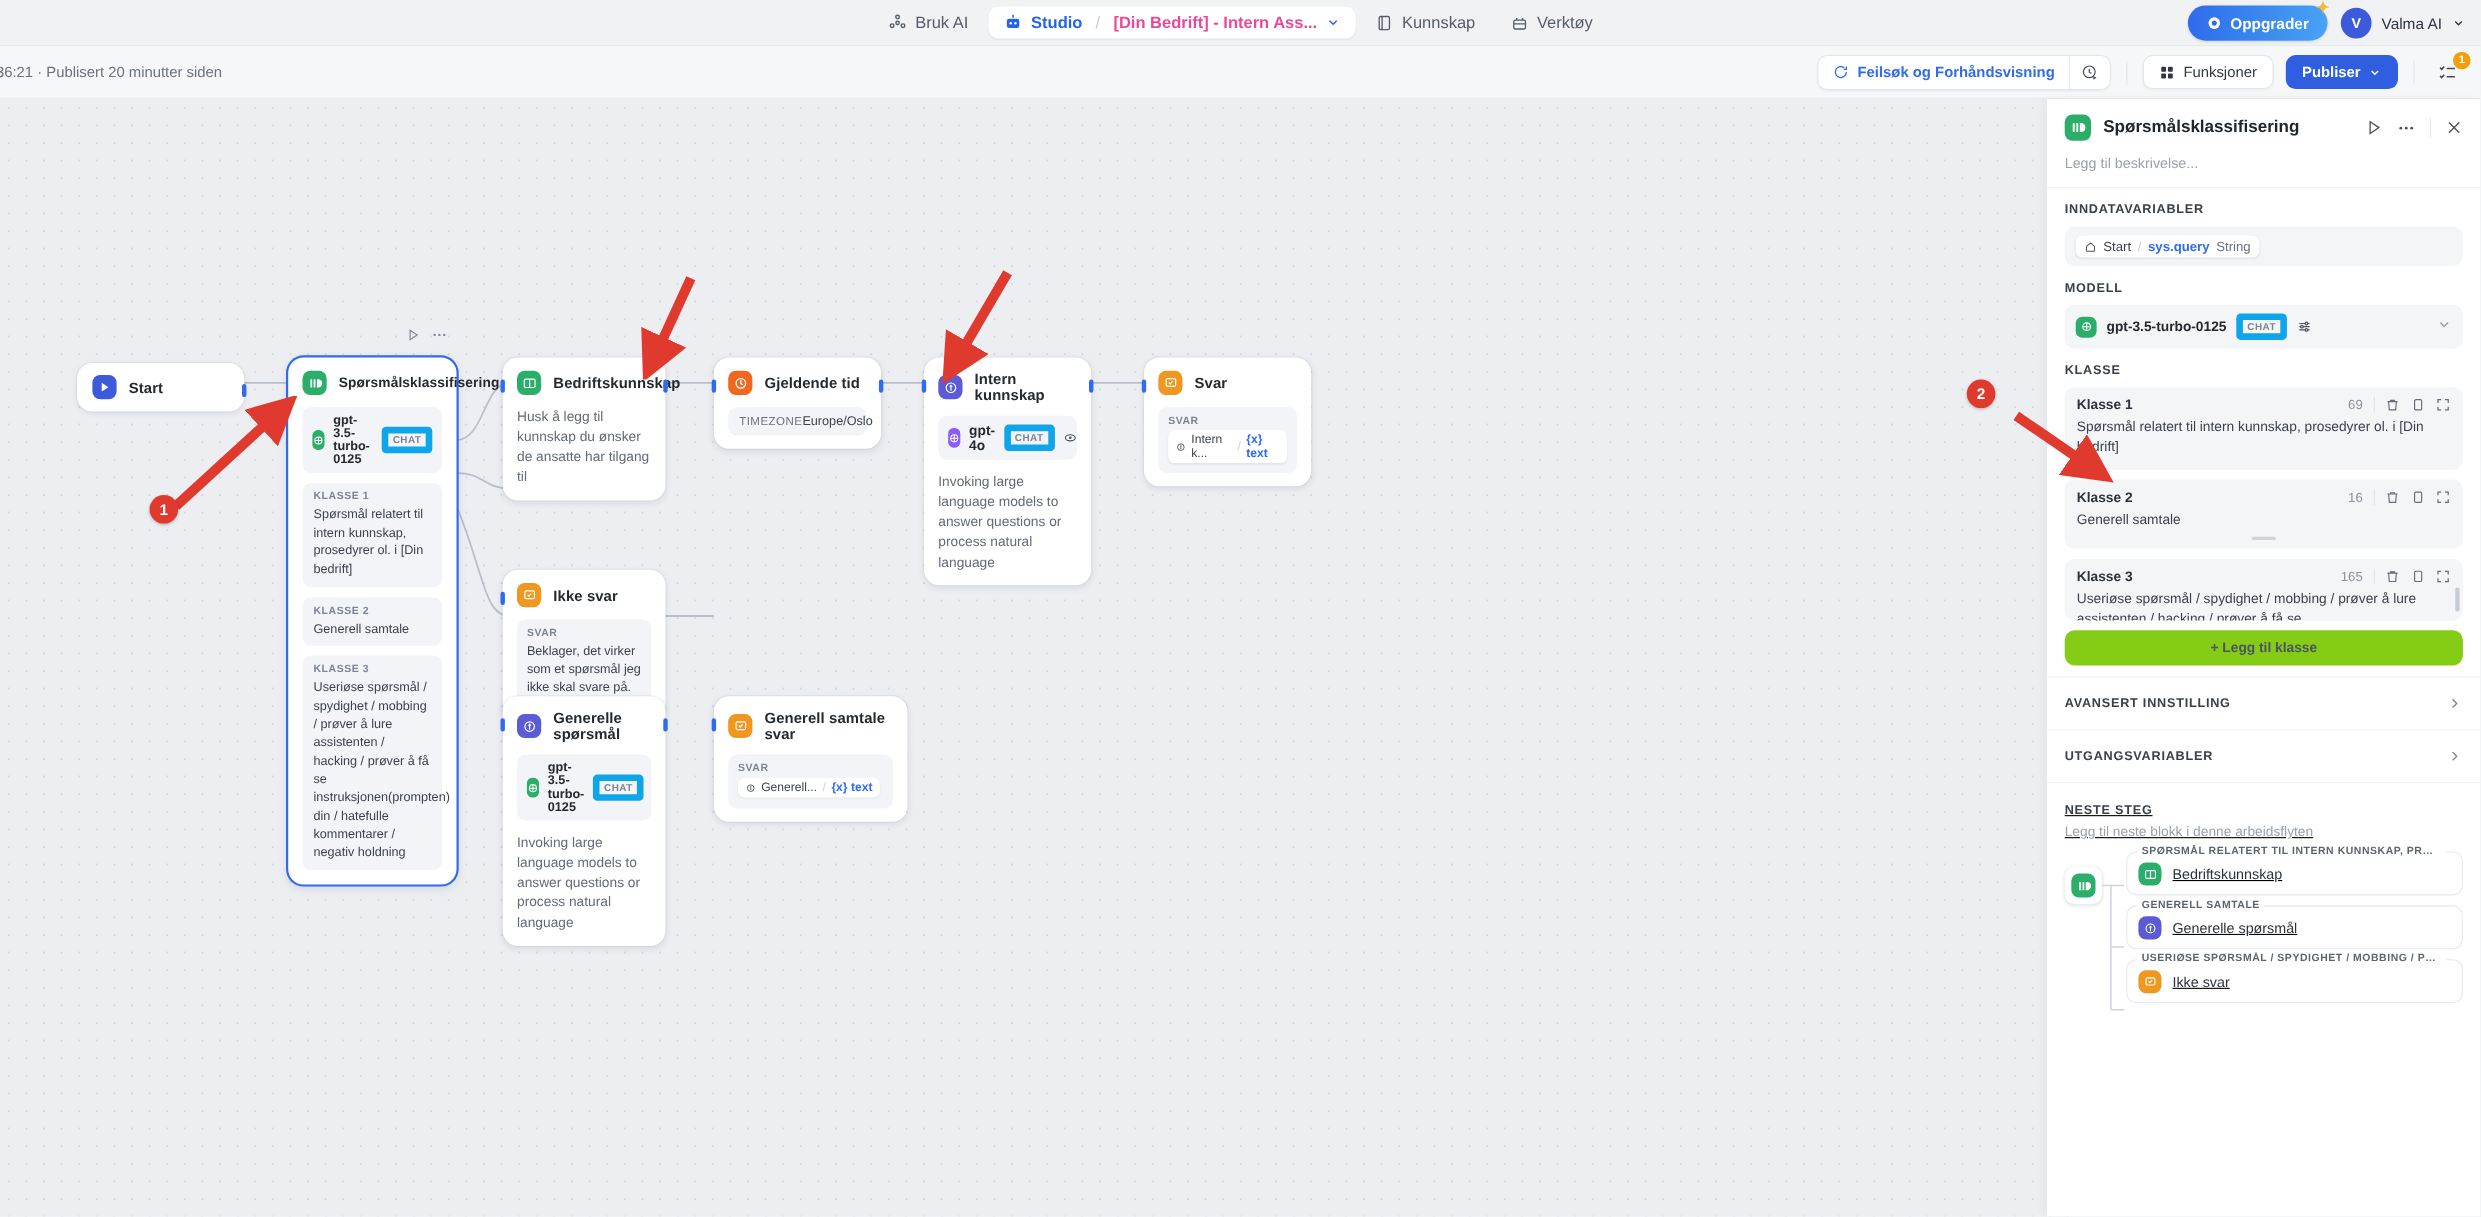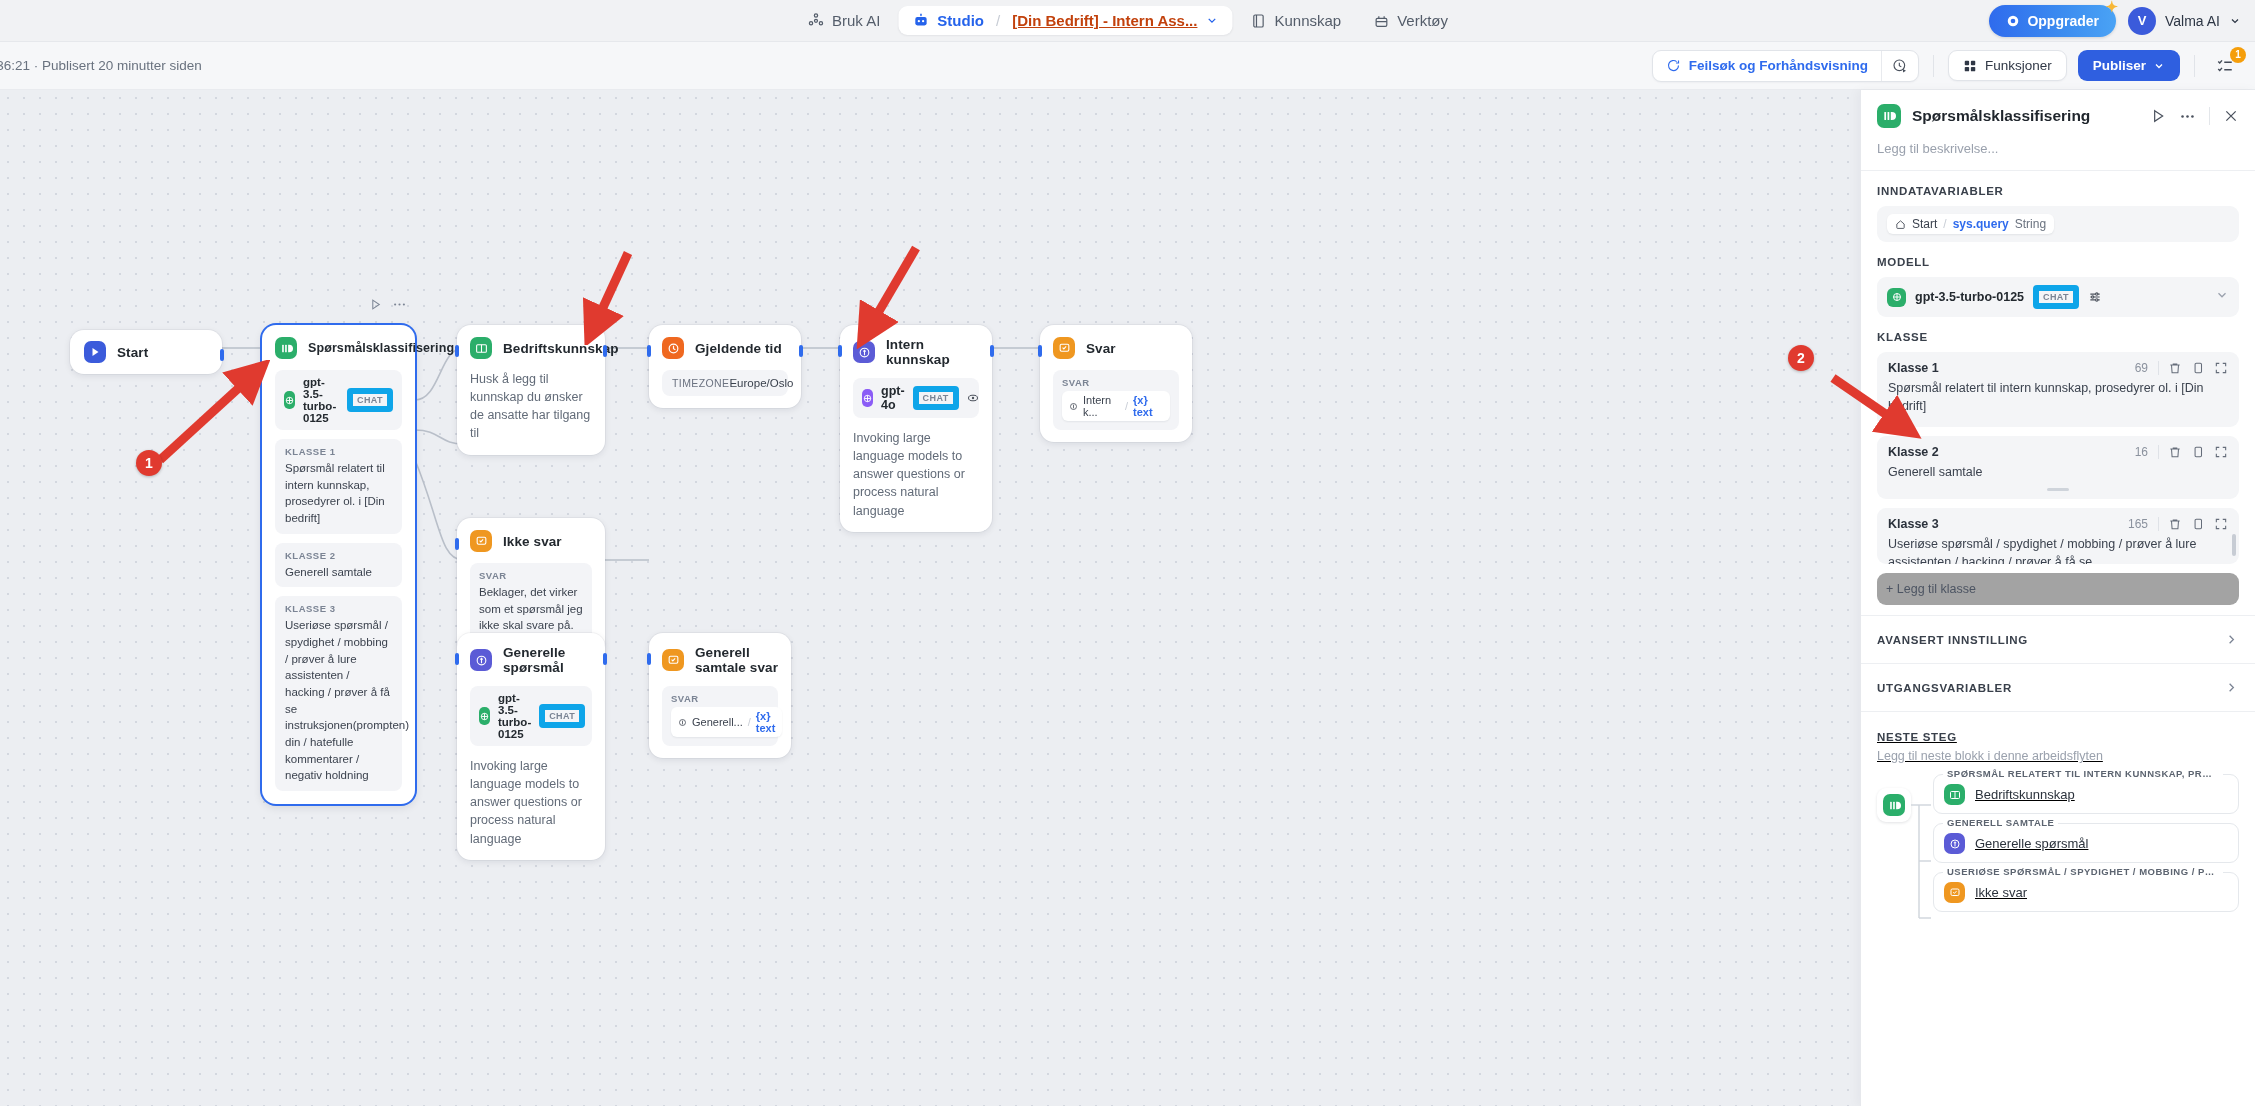--- a/index.html
+++ b/index.html
@@ -24,21 +24,21 @@
     display: flex; align-items: center; gap: 8px;
     padding: 6px 14px; border-radius: 9px;
     font-size: 15px; color: #535d६b; color:#545d6a; font-weight: 500;
     cursor: pointer; white-space: nowrap;
   }
   .navitem.active {
     background: #ffffff; color: #2563eb; font-weight: 700;
     box-shadow: 0 1px 2px rgba(16,24,40,.06);
   }
   .navitem .crumbsep { color: #c7ccd4; font-weight: 400; margin: 0 4px; }
-  .navitem .crumb2 { color: #c2410c; font-weight: 700; text-decoration: underline; }
+  .navitem .crumb2 { color: #ec4899; font-weight: 700; }
   .ic { display: inline-flex; align-items: center; justify-content: center; }
   .ic svg { display: block; }
 
   .topright { position: absolute; right: 14px; display: flex; align-items: center; gap: 12px; }
   .upgrade {
     position: relative;
     display: flex; align-items: center; gap: 7px;
     background: linear-gradient(90deg,#2f6bed 0%,#3c8df0 60%,#4aa3f5 100%);
     color: #fff; font-size: 14px; font-weight: 600;
     padding: 8px 17px; border-radius: 18px; cursor: pointer;
@@ -181,22 +181,22 @@
     position: relative;
   }
   .cls-card-head { display: flex; align-items: center; }
   .cls-card-title { font-size: 12.5px; font-weight: 700; color: #2b323c; flex: 1; }
   .cls-count { font-size: 12px; color: #8b929e; margin-right: 10px; }
   .cls-icons { display: flex; align-items: center; gap: 9px; color: #656d7a; }
   .cls-vsep { width: 1px; height: 14px; background: #dfe2e7; margin-right: 9px; }
   .cls-text { font-size: 12.5px; color: #3b424e; line-height: 1.42; margin-top: 5px; }
   .resize-grip { width: 22px; height: 3px; background: #cfd4db; border-radius: 2px; margin: 7px auto -3px auto; }
   .add-class {
-    background: #a3a3a3; border-radius: 9px; padding: 9px; 
-    font-size: 12.5px; color: #4c5462; cursor: pointer; font-weight: 400;
+    background: #84cc16; border-radius: 9px; padding: 9px; text-align: center;
+    font-size: 12.5px; color: #4c5462; cursor: pointer; font-weight: 700;
   }
   .acc-row {
     display: flex; align-items: center; justify-content: space-between;
     padding: 16px; border-top: 1px solid #edeff2;
   }
   .acc-label { font-size: 11.5px; font-weight: 600; color: #39404b; letter-spacing: .7px; }
   .next-sub { font-size: 12.5px; color: #9aa1ad; margin: -3px 0 11px 0; }
   .next-wrap { display: flex; gap: 0; position: relative; }
   .next-src {
     width: 34px; height: 34px; border-radius: 9px; background: #fff;
@@ -570,21 +570,21 @@
             </svg>
         </span>
         <span class="model-name" style="font-size:11.5px;">gpt-3.5-turbo-0125</span>
         <span class="tag-chat">CHAT</span>
       </div>
       <div class="node-desc">Invoking large language models to answer questions or process natural language</div>
       <div class="port" style="left:-2px; top:20px;"></div>
       <div class="port" style="right:-2px; top:20px;"></div>
     </div>
 
-    <div class="node" style="left:649px; top:543px; width:142px; padding:12px 13px;">
+    <div class="node" style="left:649px; top:543px; width:176px; padding:12px 13px;">
       <div class="node-head">
         <div class="node-ic" style="background:#ef9720;">
           <svg width="13" height="13" viewBox="0 0 24 24" fill="none" stroke="#fff" stroke-width="2">
               <rect x="4" y="4" width="16" height="13" rx="2.5"></rect>
               <path d="M8.5 10.5l2.3 2.3 4.2-4.6"></path>
             </svg>
         </div>
         <span class="node-title">Generell samtale svar</span>
       </div>
       <div class="kv-box" style="padding:7px 9px 9px 9px;">

